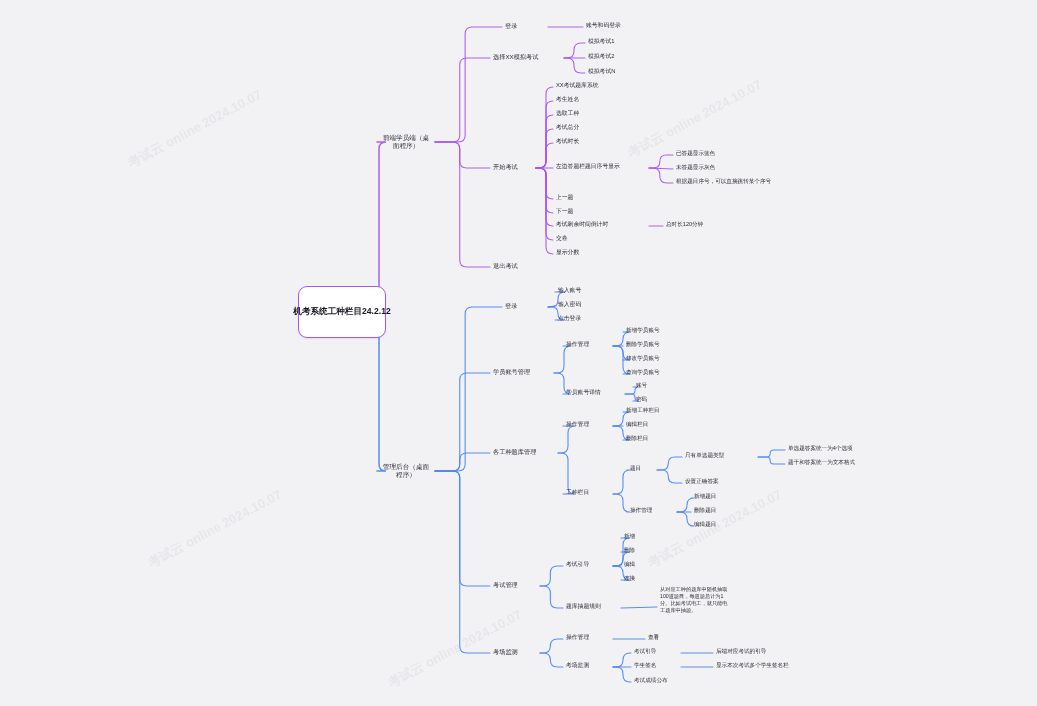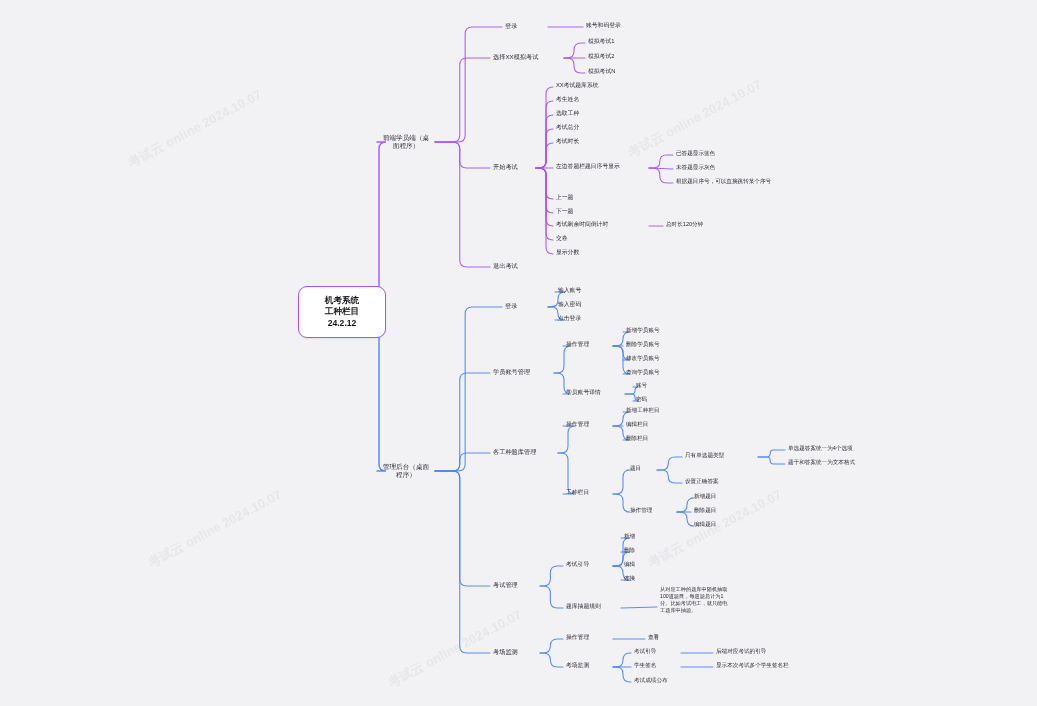--- a/index.html
+++ b/index.html
@@ -12,21 +12,21 @@
   #stage{position:absolute;left:0;top:0;width:1037px;height:706px;}
   svg#links{position:absolute;left:0;top:0;width:1037px;height:706px;pointer-events:none;}
 
   .node{position:absolute;color:#2b2b33;line-height:1.22;white-space:pre;}
 
   
   .root{
     background:#fff;border:1.6px solid #a855f7;border-radius:9px;
     padding:6px 9px;text-align:center;font-size:8.6px;font-weight:bold;
     color:#18181f;box-shadow:0 1px 2px rgba(0,0,0,.07);
-    display:flex;flex-direction:column;justify-content:center;align-items:center;
+    display:flex;justify-content:center;align-items:center;
   }
   .root span{display:block;line-height:1.3;}
 
   
   .l2{font-size:6.6px;text-align:center;white-space:normal;}
 
   .l3{font-size:6.2px;}
   .l4{font-size:5.8px;}
   .l5{font-size:5.6px;}
   .para{font-size:5.2px;white-space:normal;line-height:1.35;}

